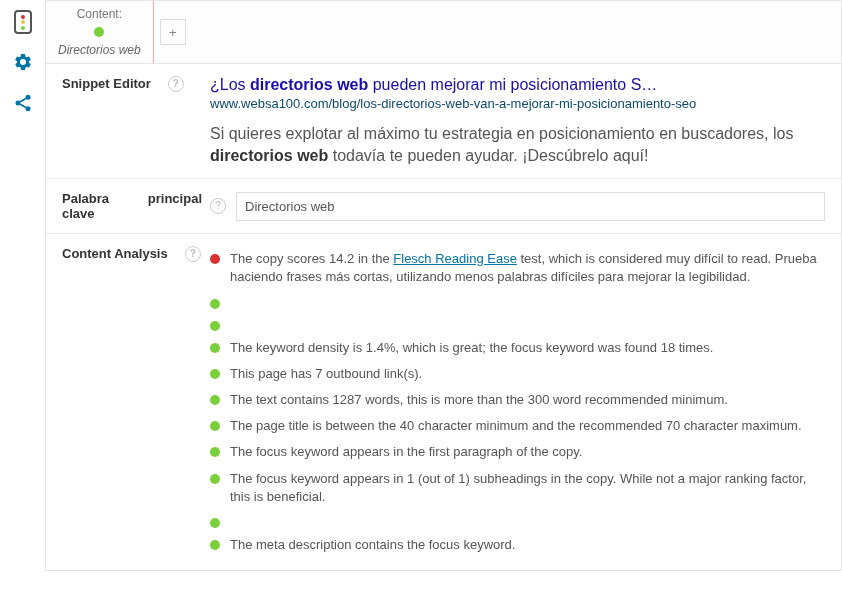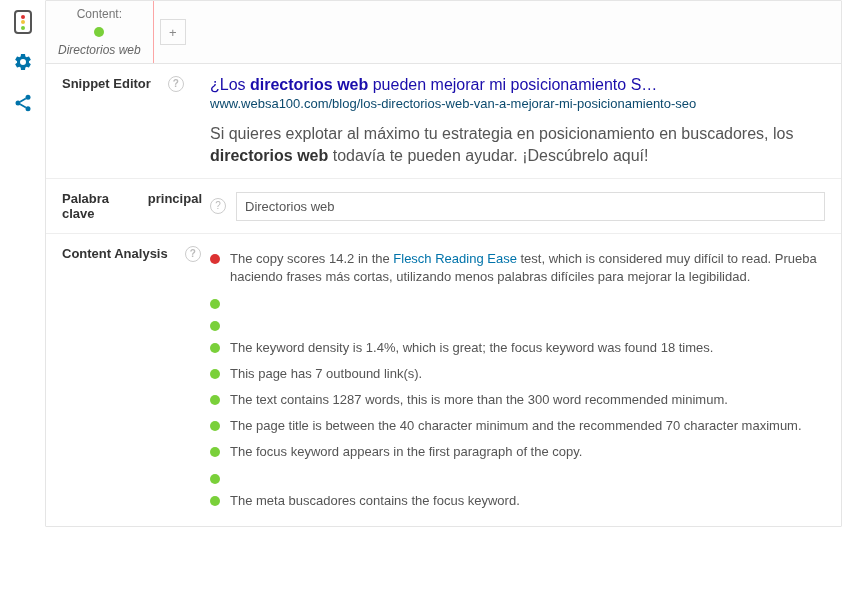--- a/index.html
+++ b/index.html
@@ -26,21 +26,21 @@
 .snippet-desc { color: #555; font-size: 16px; line-height: 1.35; }
 .snippet-desc b { font-weight: 700; color: #333; }
 .kw-row { display: flex; align-items: center; gap: 10px; }
 .kw-input { flex: 1; border: 1px solid #ddd; padding: 6px 8px; font-size: 13px; color: #555; }
 .analysis-list { list-style: none; }
 .analysis-list li { display: flex; align-items: flex-start; gap: 10px; padding: 4px 0; font-size: 13px; line-height: 1.4; color: #555; }
 .dot { width: 10px; height: 10px; border-radius: 50%; margin-top: 4px; flex-shrink: 0; }
 .dot-green { background: #7ad03a; }
 .dot-red { background: #dc3232; }
 .dot-orange { background: #ee7c1b; }
-.analysis-list a { color: #0073aa; cursor: pointer; }
+.analysis-list a { color: #0073aa; text-decoration: underline; cursor: pointer; }
 .label-multi { display: flex; flex-direction: row; }
 </style>
 </head>
 <body>
 
 <div class="container">
   <div class="rail">
     <div class="traffic-widget">
       <span class="tl-dot" style="background:#dc3232"></span>
       <span class="tl-dot" style="background:#f0c33c"></span>
@@ -131,23 +131,27 @@
             <li>
               <span class="dot dot-green"></span>
               <span>The page title is between the 40 character minimum and the recommended 70 character maximum.</span>
             </li>
             <li>
               <span class="dot dot-green"></span>
               <span>The focus keyword appears in the first paragraph of the copy.</span>
             </li>
             <li>
               <span class="dot dot-green"></span>
+              <span>The focus keyword appears in 1 (out of 1) subheadings in the copy. While not a major ranking factor, this is beneficial.</span>
             </li>
             <li>
               <span class="dot dot-green"></span>
-              <span>The meta buscadores contains the focus keyword.</span>
+            </li>
+            <li>
+              <span class="dot dot-green"></span>
+              <span>The meta description contains the focus keyword.</span>
             </li>
           </ul>
       </div>
     </div>
 
   </div>
 </div>
 
 </body></html>

